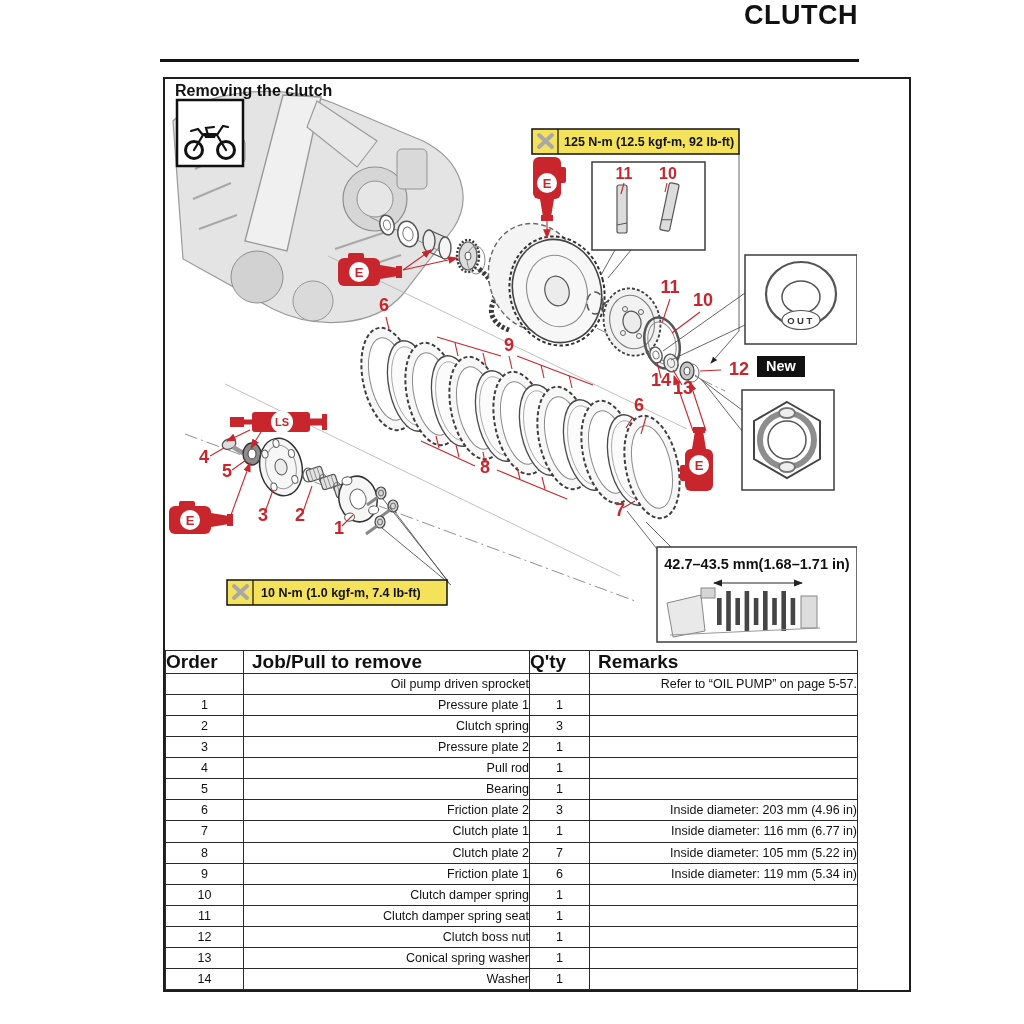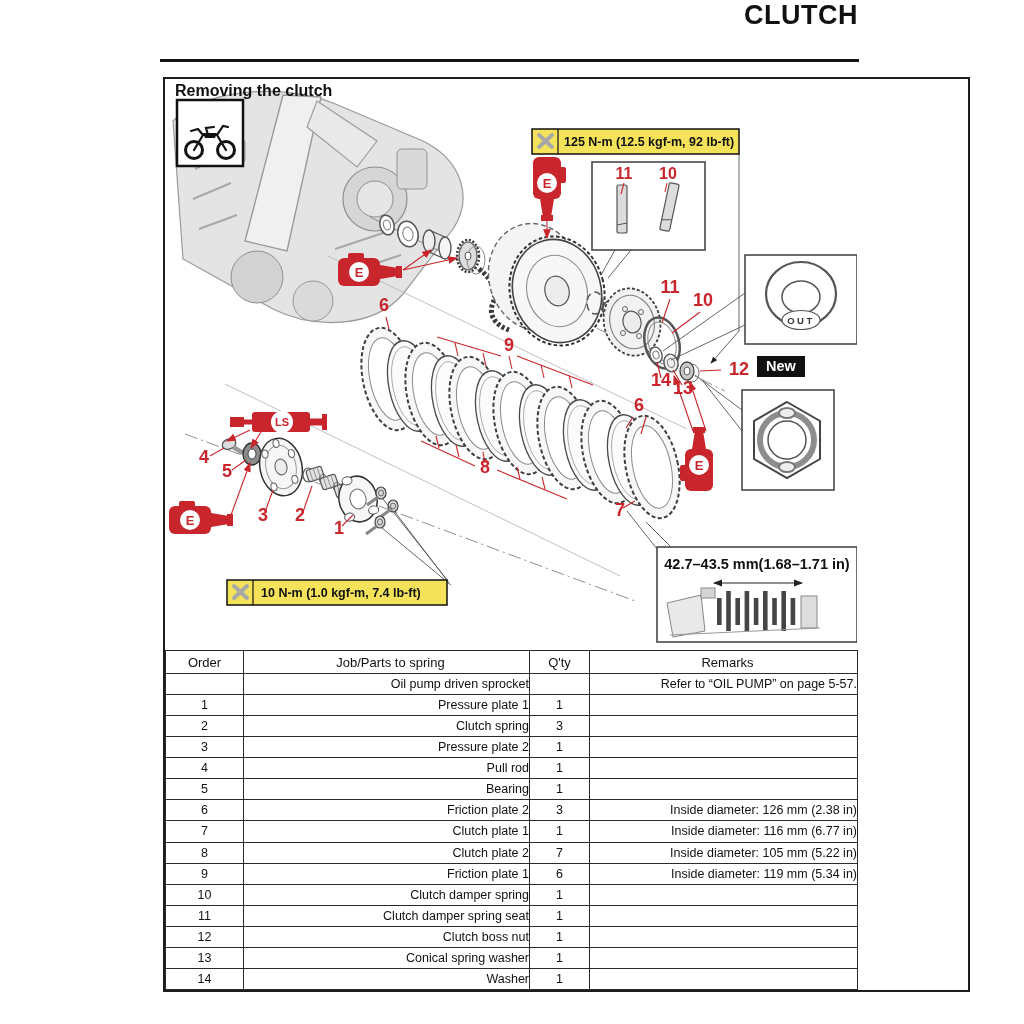--- a/index.html
+++ b/index.html
@@ -1,30 +1,30 @@
 <!DOCTYPE html>
 <html><head>
 <meta charset="utf-8">
 <style>
   *{box-sizing:border-box;margin:0;padding:0}
   html,body{width:1024px;height:1024px;background:#fff;font-family:"Liberation Sans",sans-serif;color:#111;overflow:hidden;position:relative}
   .page-title{position:absolute;top:0;right:166px;font-size:27px;font-weight:bold;letter-spacing:.5px}
   .top-rule{position:absolute;top:59px;left:160px;width:699px;height:3px;background:#141414}
-  .main-box{position:absolute;left:163px;top:77px;width:807px;height:915px;border:2px solid #1d1d1d}
+  .main-box{position:absolute;left:163px;top:77px;width:748px;height:915px;border:2px solid #1d1d1d}
   .section-title{position:absolute;left:10px;top:3px;font-size:16px;font-weight:bold;z-index:3;background:transparent}
   svg.diagram{position:absolute;left:0;top:0;width:692px;height:571px}
   svg text{font-family:"Liberation Sans",sans-serif}
   .pn{font-size:18px;font-weight:bold;fill:#c9252c;text-anchor:middle}
   .pn-s{font-size:16px;font-weight:bold;fill:#c9252c;text-anchor:middle}
   .rl{stroke:#c9252c;stroke-width:1.1;fill:none}
   .kl{stroke:#555;stroke-width:0.9;fill:none}
   .tq-text{font-size:12.5px;font-weight:bold;fill:#111}
   .parts-table{position:absolute;left:0;top:571px;width:692px;height:340px;border-collapse:collapse;table-layout:fixed}
   .parts-table th,.parts-table td{border:1px solid #2a2a2a;font-size:12.5px;overflow:hidden;white-space:nowrap}
-  .parts-table th{font-size:13px;font-weight:normal;text-align:center;height:23px}
+  .parts-table th{font-size:19px;font-weight:bold;text-align:left;height:23px}
   .parts-table td{height:21px}
   .c-order{width:78px;text-align:center}
   .c-job{width:286px;text-align:right;padding-left:8px}
   .c-qty{width:60px;text-align:center}
   .c-remarks{width:268px;text-align:right;padding-left:8px}
 </style>
 </head>
 <body>
 
 <div class="page-title">CLUTCH</div>
@@ -373,21 +373,21 @@
       <text x="0" y="4.2" font-size="11" font-weight="bold" fill="#c9252c" text-anchor="middle">LS</text>
     </g>
     <path class="rl" d="M85,351 L62,362" marker-end="url(#aR)"></path>
     <path class="rl" d="M96,353 L86,369" marker-end="url(#aR)"></path>
   </svg>
 
   <table class="parts-table">
     <thead>
       <tr>
         <th class="c-order">Order</th>
-        <th class="c-job">Job/Parts to spring</th>
+        <th class="c-job">Job/Pull to remove</th>
         <th class="c-qty">Q'ty</th>
         <th class="c-remarks">Remarks</th>
       </tr>
     </thead>
     <tbody>
       <tr>
         <td class="c-order"></td>
         <td class="c-job">Oil pump driven sprocket</td>
         <td class="c-qty"></td>
         <td class="c-remarks">Refer to “OIL PUMP” on page 5-57.</td>
@@ -419,21 +419,21 @@
       <tr>
         <td class="c-order">5</td>
         <td class="c-job">Bearing</td>
         <td class="c-qty">1</td>
         <td class="c-remarks"></td>
       </tr>
       <tr>
         <td class="c-order">6</td>
         <td class="c-job">Friction plate 2</td>
         <td class="c-qty">3</td>
-        <td class="c-remarks">Inside diameter: 126 mm (2.38 in)</td>
+        <td class="c-remarks">Inside diameter: 203 mm (4.96 in)</td>
       </tr>
       <tr>
         <td class="c-order">7</td>
         <td class="c-job">Clutch plate 1</td>
         <td class="c-qty">1</td>
         <td class="c-remarks">Inside diameter: 116 mm (6.77 in)</td>
       </tr>
       <tr>
         <td class="c-order">8</td>
         <td class="c-job">Clutch plate 2</td>

